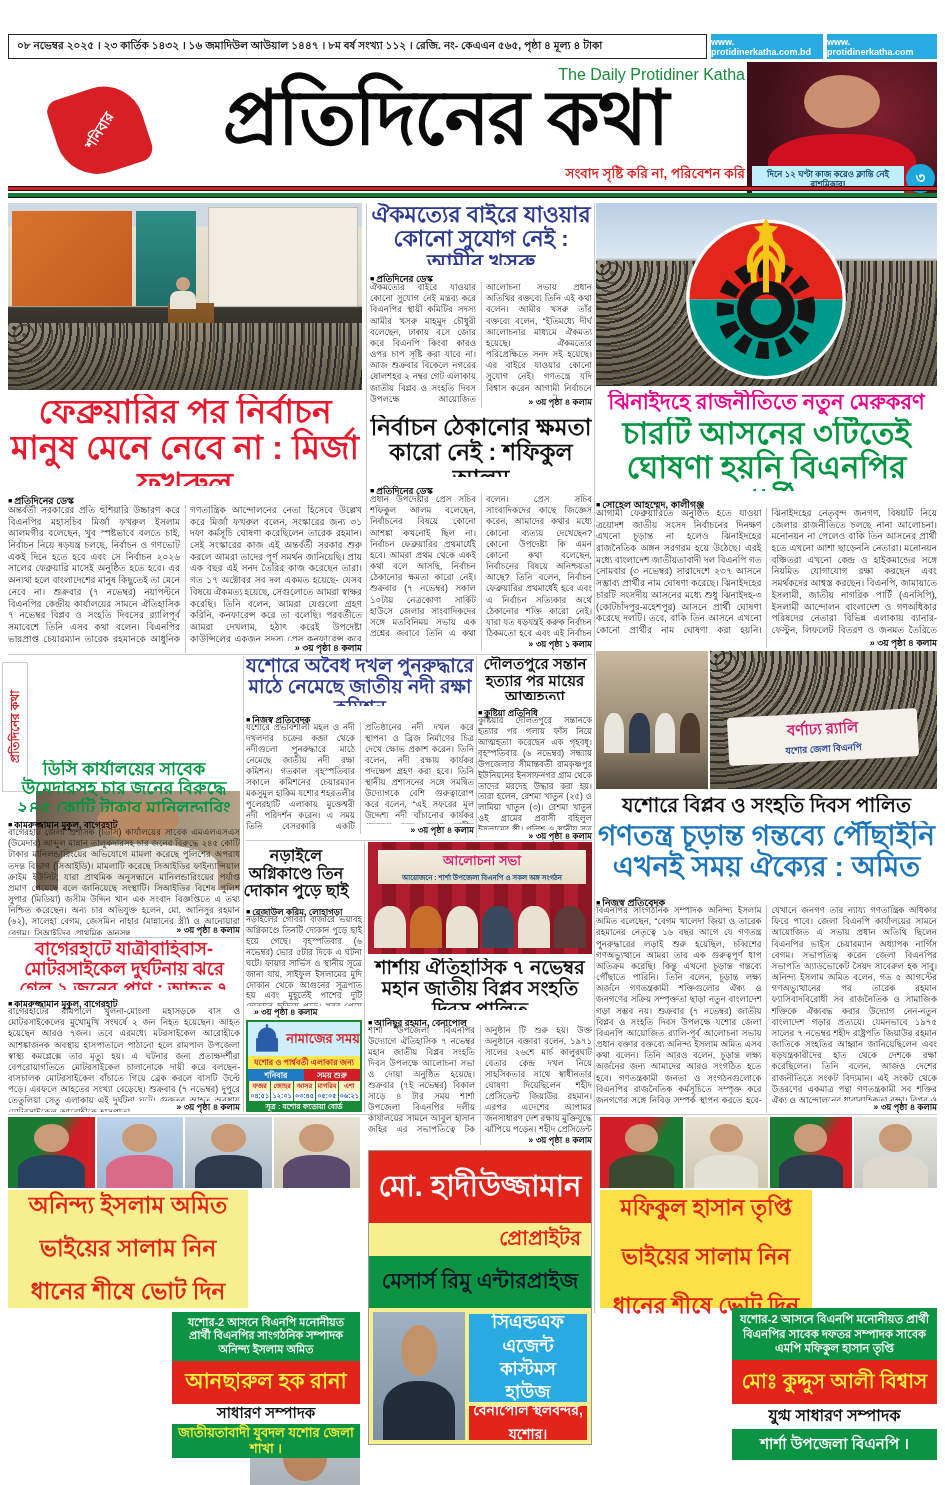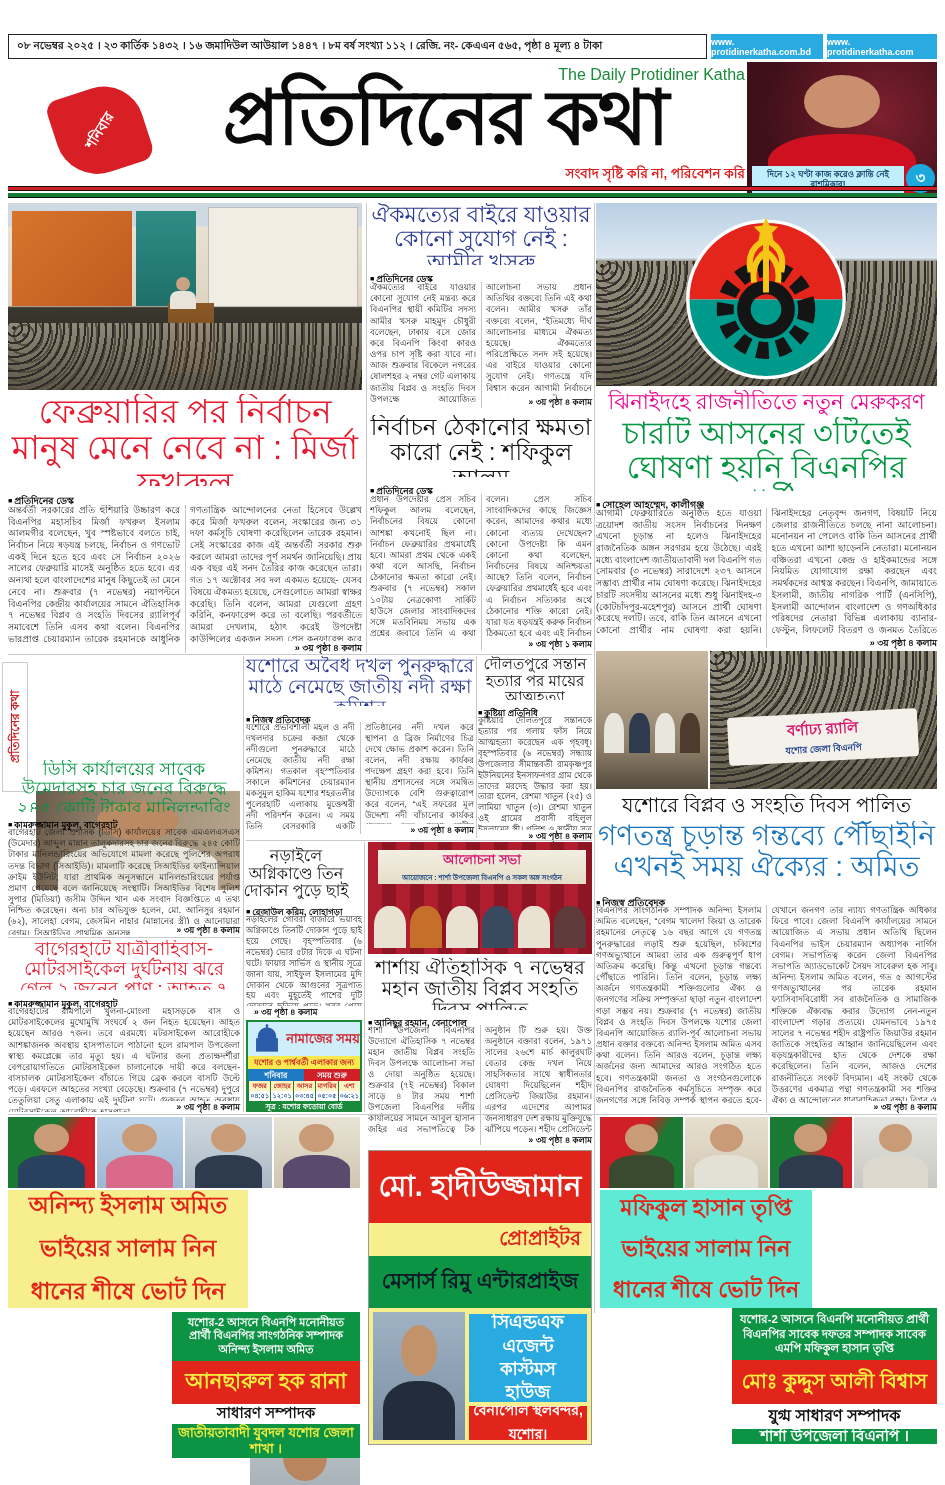--- a/index.html
+++ b/index.html
@@ -1,18 +1,18 @@
 <!DOCTYPE html>
 <html><head>
 <meta charset="utf-8">
 <style>
   html,body{margin:0;padding:0;background:#dcdcdc;font-family:"Liberation Sans",sans-serif;}
   #page{position:relative;width:945px;height:1485px;margin:0 auto;background:#ffffff;overflow:hidden;}
   .abs{position:absolute;box-sizing:border-box;}
-  .hl{font-weight:normal;text-align:center;line-height:1.1;overflow:hidden;}
+  .hl{font-weight:bold;text-align:center;line-height:1.1;overflow:hidden;}
   .body{font-size:9px;line-height:1.3;text-align:justify;color:#1c1c1c;overflow:hidden;}
   .cols2{column-count:2;column-gap:10px;column-rule:1px solid #c4c4c4;}
   .byline{font-size:9.5px;font-weight:bold;color:#000;}
   .byline::before{content:'■ ';font-size:7px;vertical-align:1.5px;}
   .more{font-weight:bold;font-size:9px;color:#000;text-align:right;background:#fff;padding-left:4px;}
   .more::before{content:'» ';}
   .vline{position:absolute;width:1px;background:#c9c9c9;}
   .hline{position:absolute;height:1px;background:#c9c9c9;}
   .photo{position:absolute;overflow:hidden;background:#b9b9b9;box-sizing:border-box;}
   .portrait{position:relative;overflow:hidden;}
@@ -162,21 +162,21 @@
       <div class="namcell" style="color:#1d4f9e;font-size:6.5px;">০৪:৫১</div>
       <div class="namcell" style="color:#1d4f9e;font-size:6.5px;">১২:০১</div>
       <div class="namcell" style="color:#1d4f9e;font-size:6.5px;">০৩:৪৫</div>
       <div class="namcell" style="color:#1d4f9e;font-size:6.5px;">০৫:০৫</div>
       <div class="namcell" style="color:#1d4f9e;font-size:6.5px;">০৬:২১</div>
     </div>
     <div style="height:11px;background:#1a8a3a;color:#fff;font-weight:bold;font-size:7.5px;display:flex;align-items:center;justify-content:center;overflow:hidden;">সূত্র : যশোর ফতোয়া বোর্ড</div>
   </div>
 
   <div class="photo" style="left:368px;top:842px;width:224px;height:112px;background:repeating-linear-gradient(90deg,#b01d2e 0 14px,#8e1524 14px 28px);">
-    <div class="abs" style="left:10px;top:8px;width:208px;height:34px;background:linear-gradient(#f3efe2,#e5ddc8);display:flex;flex-direction:column;align-items:center;justify-content:space-between;overflow:hidden;">
+    <div class="abs" style="left:10px;top:8px;width:208px;height:34px;background:linear-gradient(#f3efe2,#e5ddc8);display:flex;flex-direction:column;align-items:center;justify-content:center;overflow:hidden;">
       <span style="color:#d6186e;font-weight:bold;font-size:13px;">আলোচনা সভা</span>
       <span style="color:#14427e;font-weight:bold;font-size:7px;">আয়োজনে : শার্শা উপজেলা বিএনপি ও সকল অঙ্গ সংগঠন</span>
     </div>
     <div class="abs" style="left:6px;top:64px;width:212px;height:42px;display:flex;gap:4px;">
       <div style="flex:1;background:#e9e2d2;border-radius:45% 45% 0 0;"></div>
         <div style="flex:1;background:#c56f2a;border-radius:45% 45% 0 0;"></div>
         <div style="flex:1;background:#e9e2d2;border-radius:45% 45% 0 0;"></div>
         <div style="flex:1;background:#3a4a5e;border-radius:45% 45% 0 0;"></div>
         <div style="flex:1;background:#e9e2d2;border-radius:45% 45% 0 0;"></div>
         <div style="flex:1;background:#5e3a3a;border-radius:45% 45% 0 0;"></div>
@@ -224,31 +224,31 @@
       </div>
     </div>
   </div>
 
   <div class="abs" style="left:600px;top:1117px;width:337px;height:71px;display:flex;gap:2px;">
     <div class="portrait" style="flex:1;background:linear-gradient(120deg,#d01f26 40%,#1a7a33 60%);--shirt:#3a4a2e;"></div>
     <div class="portrait" style="flex:1;background:linear-gradient(#e8e0d0,#cfc6b0);--shirt:#e3e0d6;"></div>
     <div class="portrait" style="flex:1;background:linear-gradient(120deg,#1a7a33 40%,#d01f26 60%);--shirt:#2e3b4e;"></div>
     <div class="portrait" style="flex:1;background:linear-gradient(#e4e4e0,#c8c8c2);--shirt:#ddd8ce;"></div>
   </div>
-  <div class="abs" style="left:600px;top:1190px;width:212px;height:118px;background:#5eead4;display:flex;flex-direction:column;align-items:center;gap:4px;">
+  <div class="abs" style="left:600px;top:1190px;width:212px;height:118px;background:#fde047;display:flex;flex-direction:column;align-items:center;gap:12px;">
     <div style="color:#e1251b;font-weight:bold;font-size:22px;">মফিকুল হাসান তৃপ্তি</div>
     <div style="color:#e1251b;font-weight:bold;font-size:22px;">ভাইয়ের সালাম নিন</div>
     <div style="color:#e1251b;font-weight:bold;font-size:22px;">ধানের শীষে ভোট দিন</div>
   </div>
 
   <div class="abs" style="left:732px;top:1308px;width:205px;height:152px;display:flex;flex-direction:column;">
     <div class="adbox" style="height:48px;background:#0c9444;color:#fff;font-size:11.5px;line-height:1.25;padding:2px 4px;">যশোর-2 আসনে বিএনপি মনোনীয়ত প্রার্থী বিএনপির সাবেক দফতর সম্পাদক সাবেক এমপি মফিকুল হাসান তৃপ্তি</div>
     <div class="adbox" style="height:44px;background:#e1251b;color:#f7ef3e;font-size:20px;">মোঃ কুদ্দুস আলী বিশ্বাস</div>
     <div class="adbox" style="height:25px;background:#fff;color:#111;font-size:16px;">যুগ্ম সাধারণ সম্পাদক</div>
-    <div class="adbox" style="height:15px;background:#0c9444;color:#fff;font-size:15px;">শার্শা উপজেলা বিএনপি ।</div>
+    <div class="adbox" style="height:31px;background:#0c9444;color:#fff;font-size:15px;">শার্শা উপজেলা বিএনপি ।</div>
   </div>
 
   <div class="vline" style="left:366px;top:203px;height:450px;"></div>
   <div class="vline" style="left:594px;top:203px;height:1110px;"></div>
   <div class="vline" style="left:243px;top:656px;height:456px;"></div>
   <div class="vline" style="left:476px;top:656px;height:182px;"></div>
   <div class="vline" style="left:364px;top:842px;height:270px;"></div>
   <div class="hline" style="left:8px;top:654px;width:584px;"></div>
   <div class="hline" style="left:246px;top:840px;width:346px;"></div>
   <div class="hline" style="left:8px;top:937px;width:232px;"></div>

